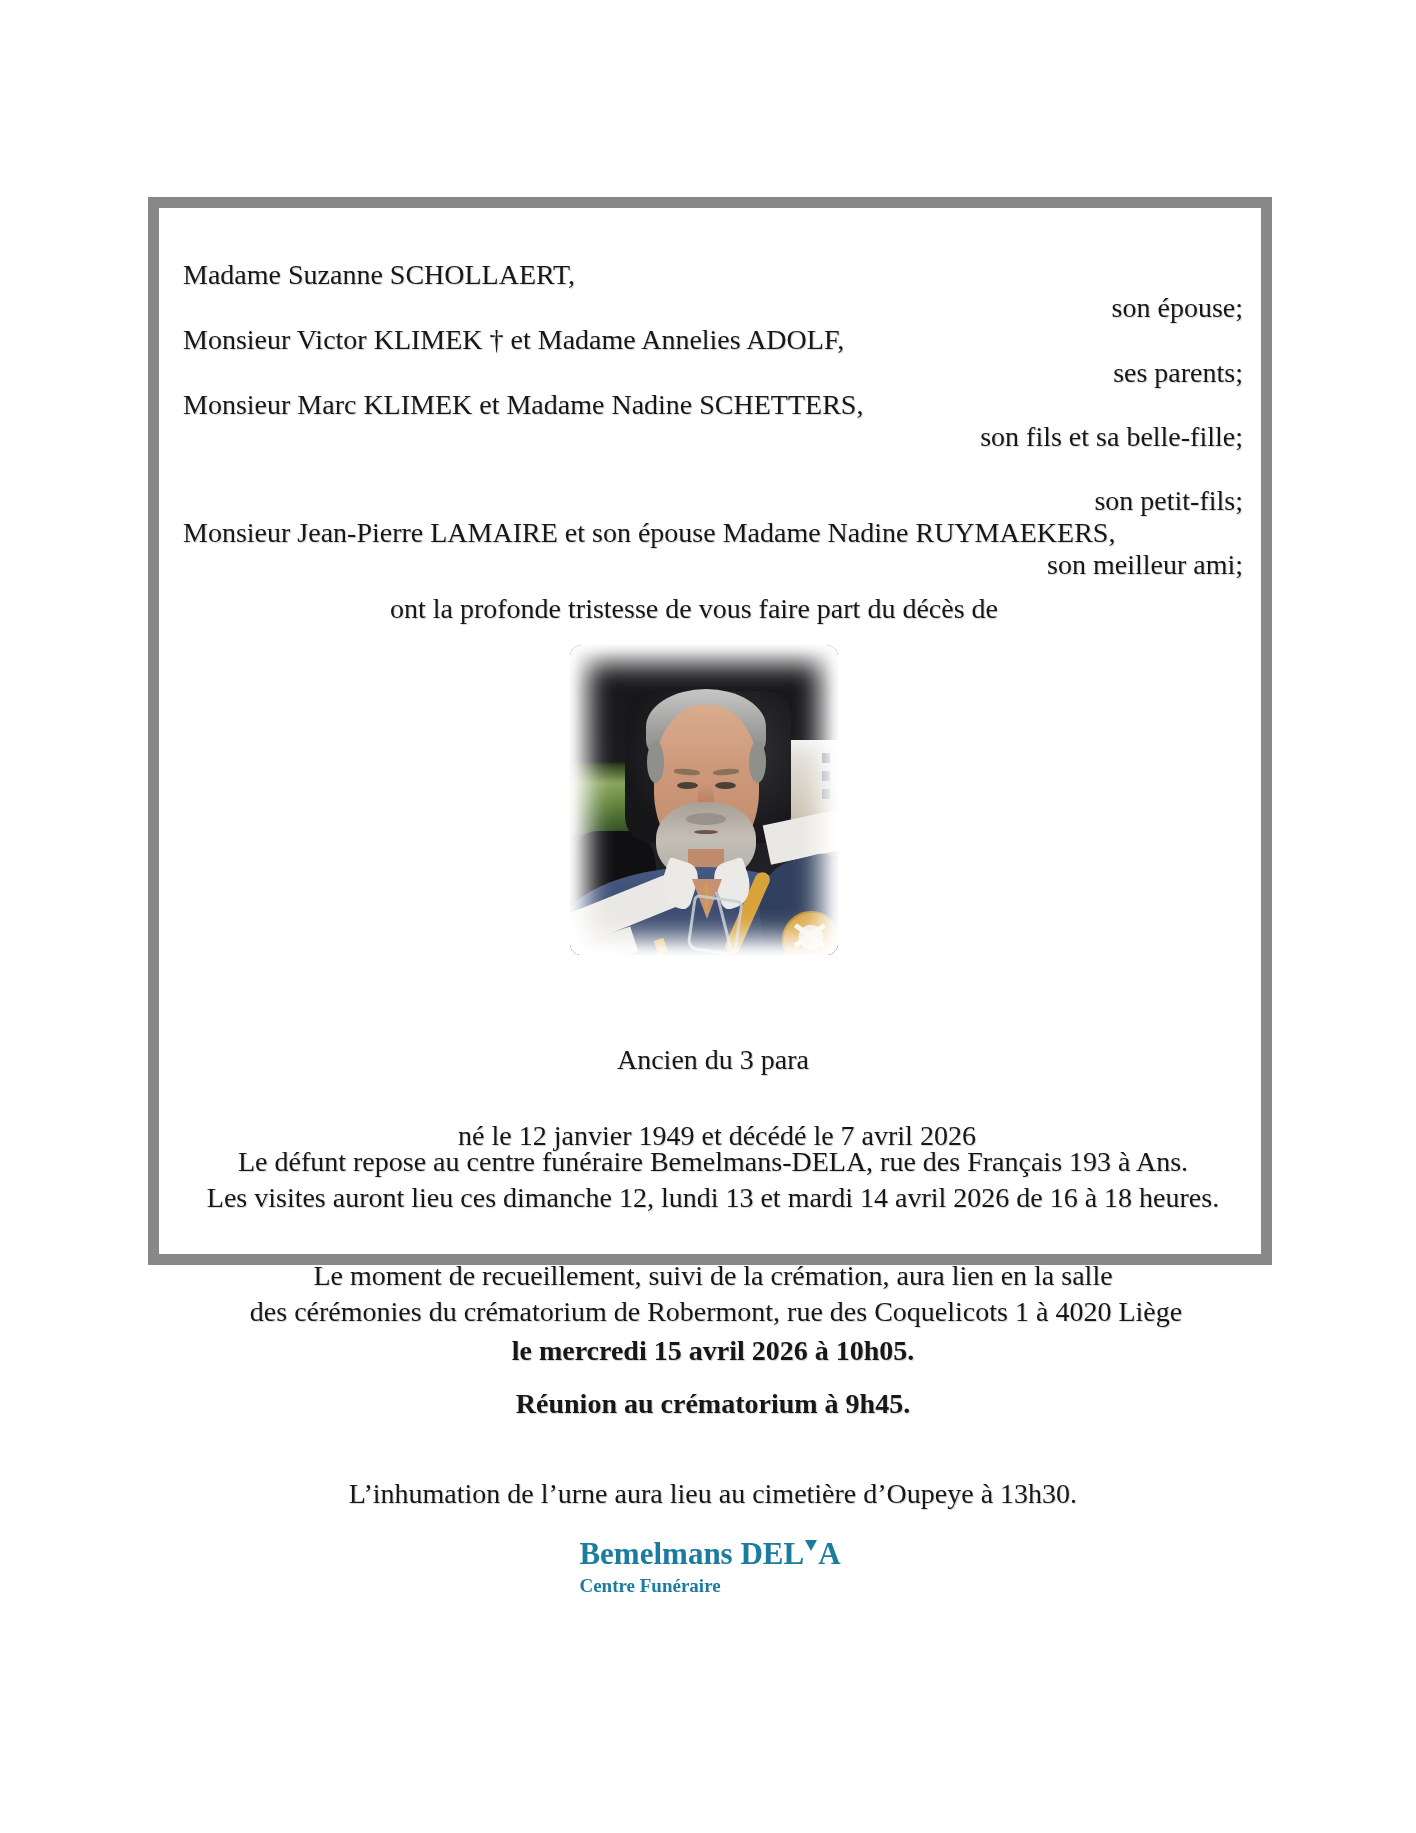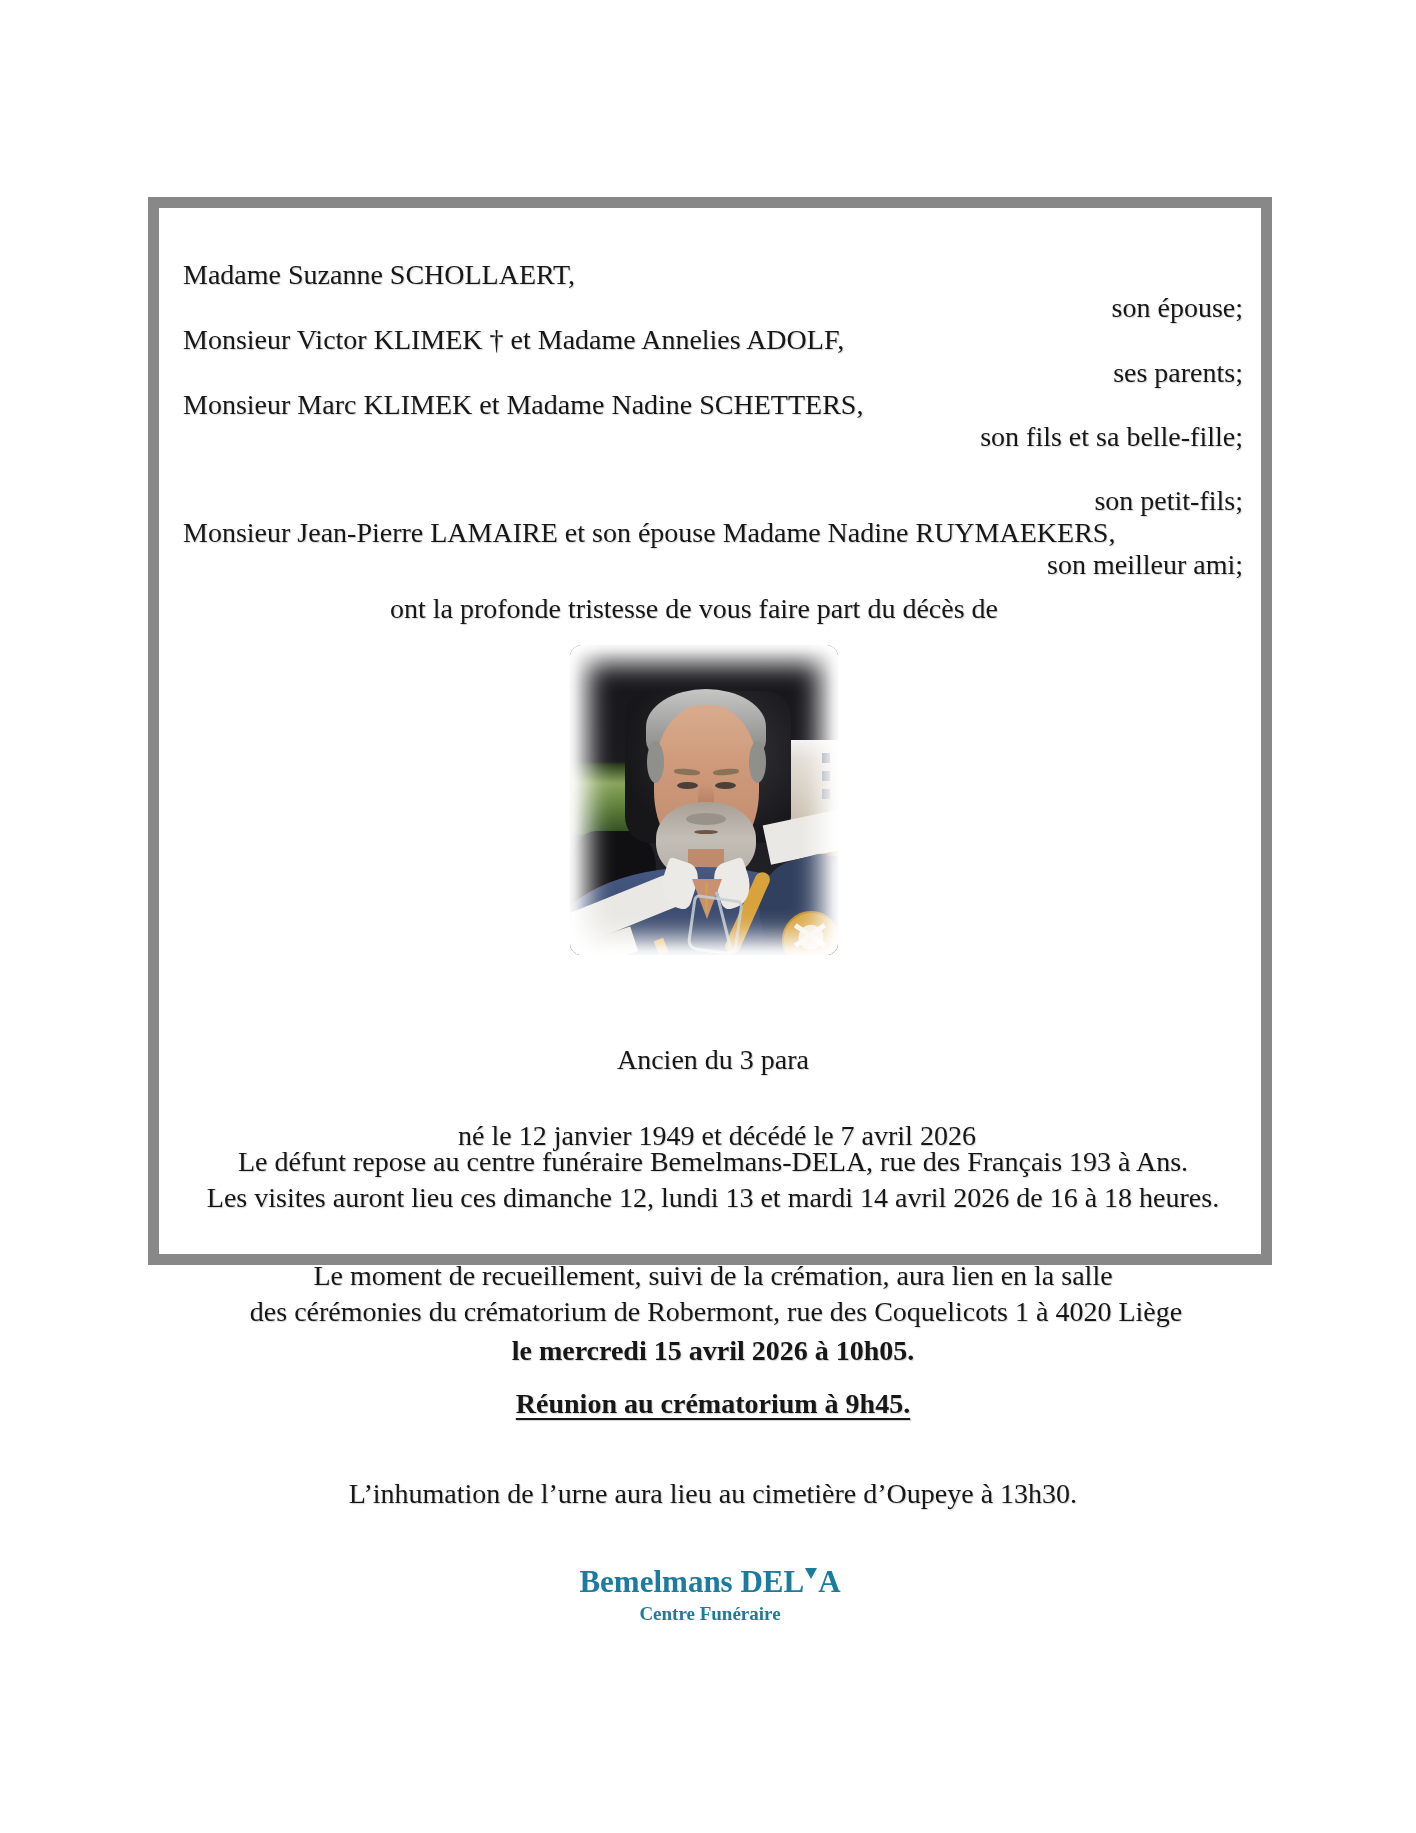--- a/index.html
+++ b/index.html
@@ -26,26 +26,26 @@
   
   .name{top:784px;left:24px;right:18px;font-size:43px;font-weight:bold;letter-spacing:.5px;}
   .sub1{top:836px;left:24px;right:18px;}
   .sub2{top:866px;left:32px;right:18px;margin-top:46px;}
   .repose1{top:938px;left:24px;right:18px;}
   .repose2{top:974px;left:24px;right:18px;}
   .cer1{top:1052px;left:24px;right:18px;}
   .cer2{top:1088px;left:24px;right:12px;}
   .cer3{top:1127px;left:24px;right:18px;font-weight:bold;}
   .reunion{top:1180px;left:24px;right:18px;font-weight:bold;}
-  .reunion span{text-decoration:underline;text-decoration-thickness:2px;text-underline-offset:5px;}
+  .reunion span{text-decoration-thickness:2px;text-underline-offset:5px;}
   .inhum{top:1270px;left:24px;right:18px;}
 
   
   .logo{position:absolute;top:1330px;left:0;right:0;text-align:center;}
-  .logo-inner{display:inline-block;text-align:center;margin-top:28px;}
+  .logo-inner{display:inline-block;text-align:left;}
   .logo-name{font-size:31px;font-weight:bold;color:#1b7c9e;line-height:1;}
   .logo-tri{display:inline-block;width:0;height:0;border-left:6px solid transparent;
     border-right:6px solid transparent;border-top:11px solid #1b7c9e;margin:0 1px;
     transform:translateY(-13px);}
   .logo-sub{font-size:19px;font-weight:bold;color:#1b7c9e;margin-top:7px;line-height:1;}
 
   
   .photo{
     position:absolute;left:411px;top:437px;width:268px;height:310px;
     border-radius:12px;overflow:hidden;

